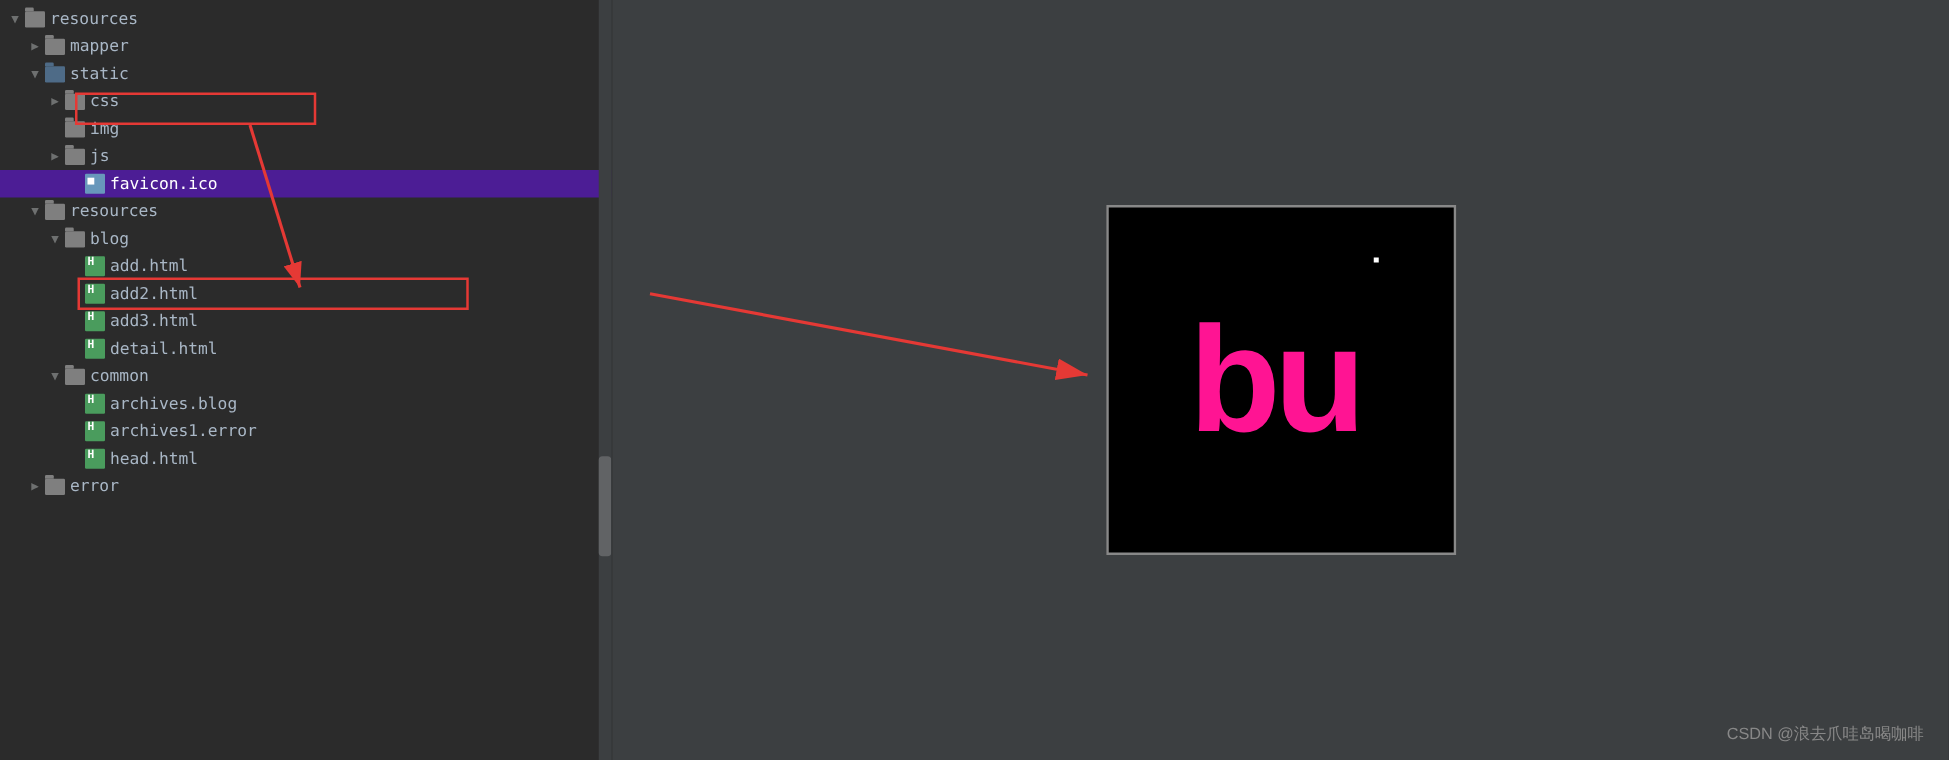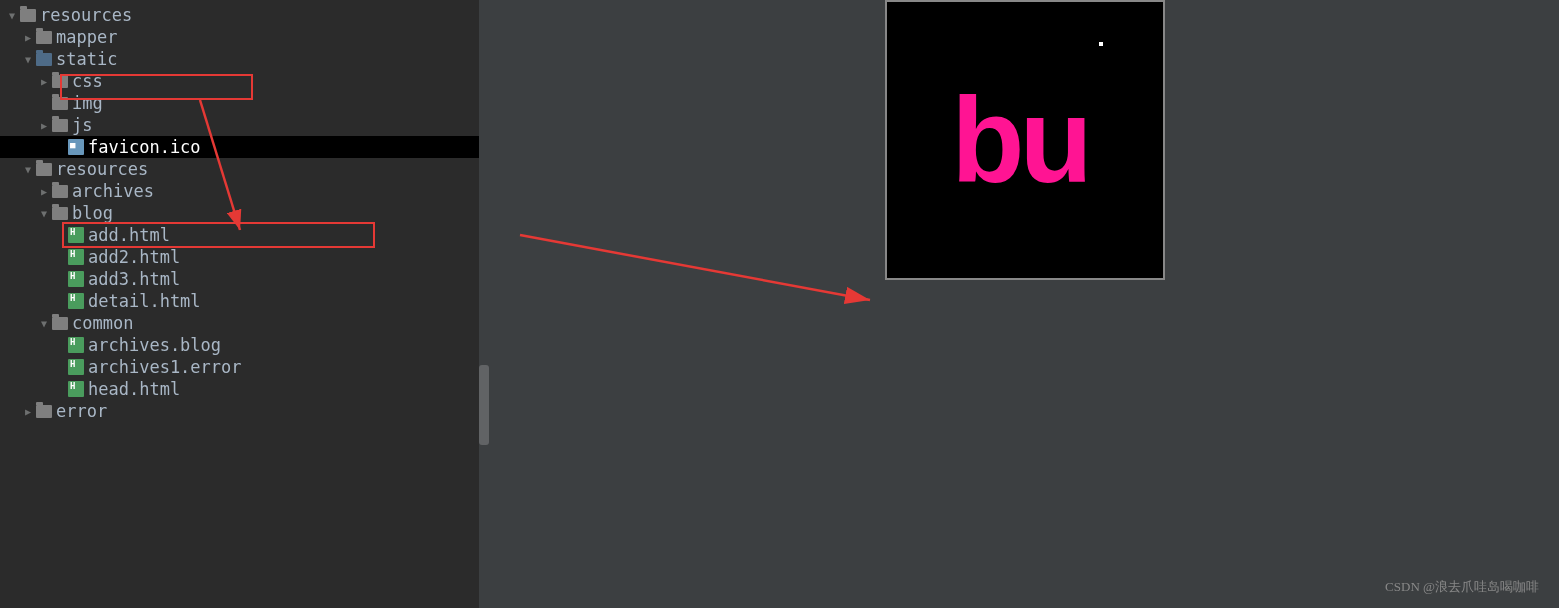--- a/index.html
+++ b/index.html
@@ -34,21 +34,21 @@
     .tree-item {
       display: flex;
       align-items: center;
       height: 22px;
       cursor: pointer;
       padding-right: 8px;
       white-space: nowrap;
     }
 
     .tree-item.highlighted {
-      background-color: #000000;
+      background-color: #4c1d95;
     }
 
     .indent { display: inline-block; }
 
     .arrow {
       display: inline-block;
       width: 16px;
       text-align: center;
       color: #6e7070;
       font-size: 10px;
@@ -122,21 +122,21 @@
     .ico-icon::after {
       content: '■';
       position: absolute;
       top: 1px;
       left: 2px;
       font-size: 9px;
       color: white;
     }
 
     .item-label {
-      font-size: 17px;
+      font-size: 13px;
       color: #a9b7c6;
     }
 
     .tree-item.selected .item-label,
     .tree-item.highlighted .item-label {
       color: #ffffff;
     }
 
     
     .red-box-static {
@@ -189,21 +189,21 @@
       height: 80px;
       background: #616365;
       border-radius: 3px;
     }
 
     
     .preview-panel {
       flex: 1;
       background-color: #3c3f41;
       display: flex;
-      align-items: flex-start;
+      align-items: center;
       justify-content: center;
       position: relative;
     }
 
     .favicon-preview {
       width: 280px;
       height: 280px;
       border: 2px solid #888;
       background-color: #000000;
       display: flex;
@@ -231,21 +231,21 @@
       background-color: #ffffff;
     }
 
     
     .watermark {
       position: absolute;
       bottom: 12px;
       right: 20px;
       color: #888;
       font-size: 13px;
-      font-family: Liberation Serif, serif;
+      font-family: Liberation Sans, sans-serif;
     }
   </style>
 </head>
 <body>
 
 <div class="main-layout">
 
   <div class="file-tree-panel">
 
     <div class="red-box-static"></div>
@@ -311,26 +311,20 @@
       <span class="item-label">favicon.ico</span>
     </div>
 
     <div class="tree-item">
       <span class="indent" style="width:20px"></span>
       <span class="arrow expanded"></span>
       <span class="folder-icon"></span>
       <span class="item-label">resources</span>
     </div>
 
-    <div class="tree-item">
-      <span class="indent" style="width:36px"></span>
-      <span class="arrow collapsed"></span>
-      <span class="folder-icon"></span>
-      <span class="item-label">archives</span>
-    </div>
 
     <div class="tree-item">
       <span class="indent" style="width:36px"></span>
       <span class="arrow expanded"></span>
       <span class="folder-icon"></span>
       <span class="item-label">blog</span>
     </div>
 
     <div class="tree-item">
       <span class="indent" style="width:52px"></span>

